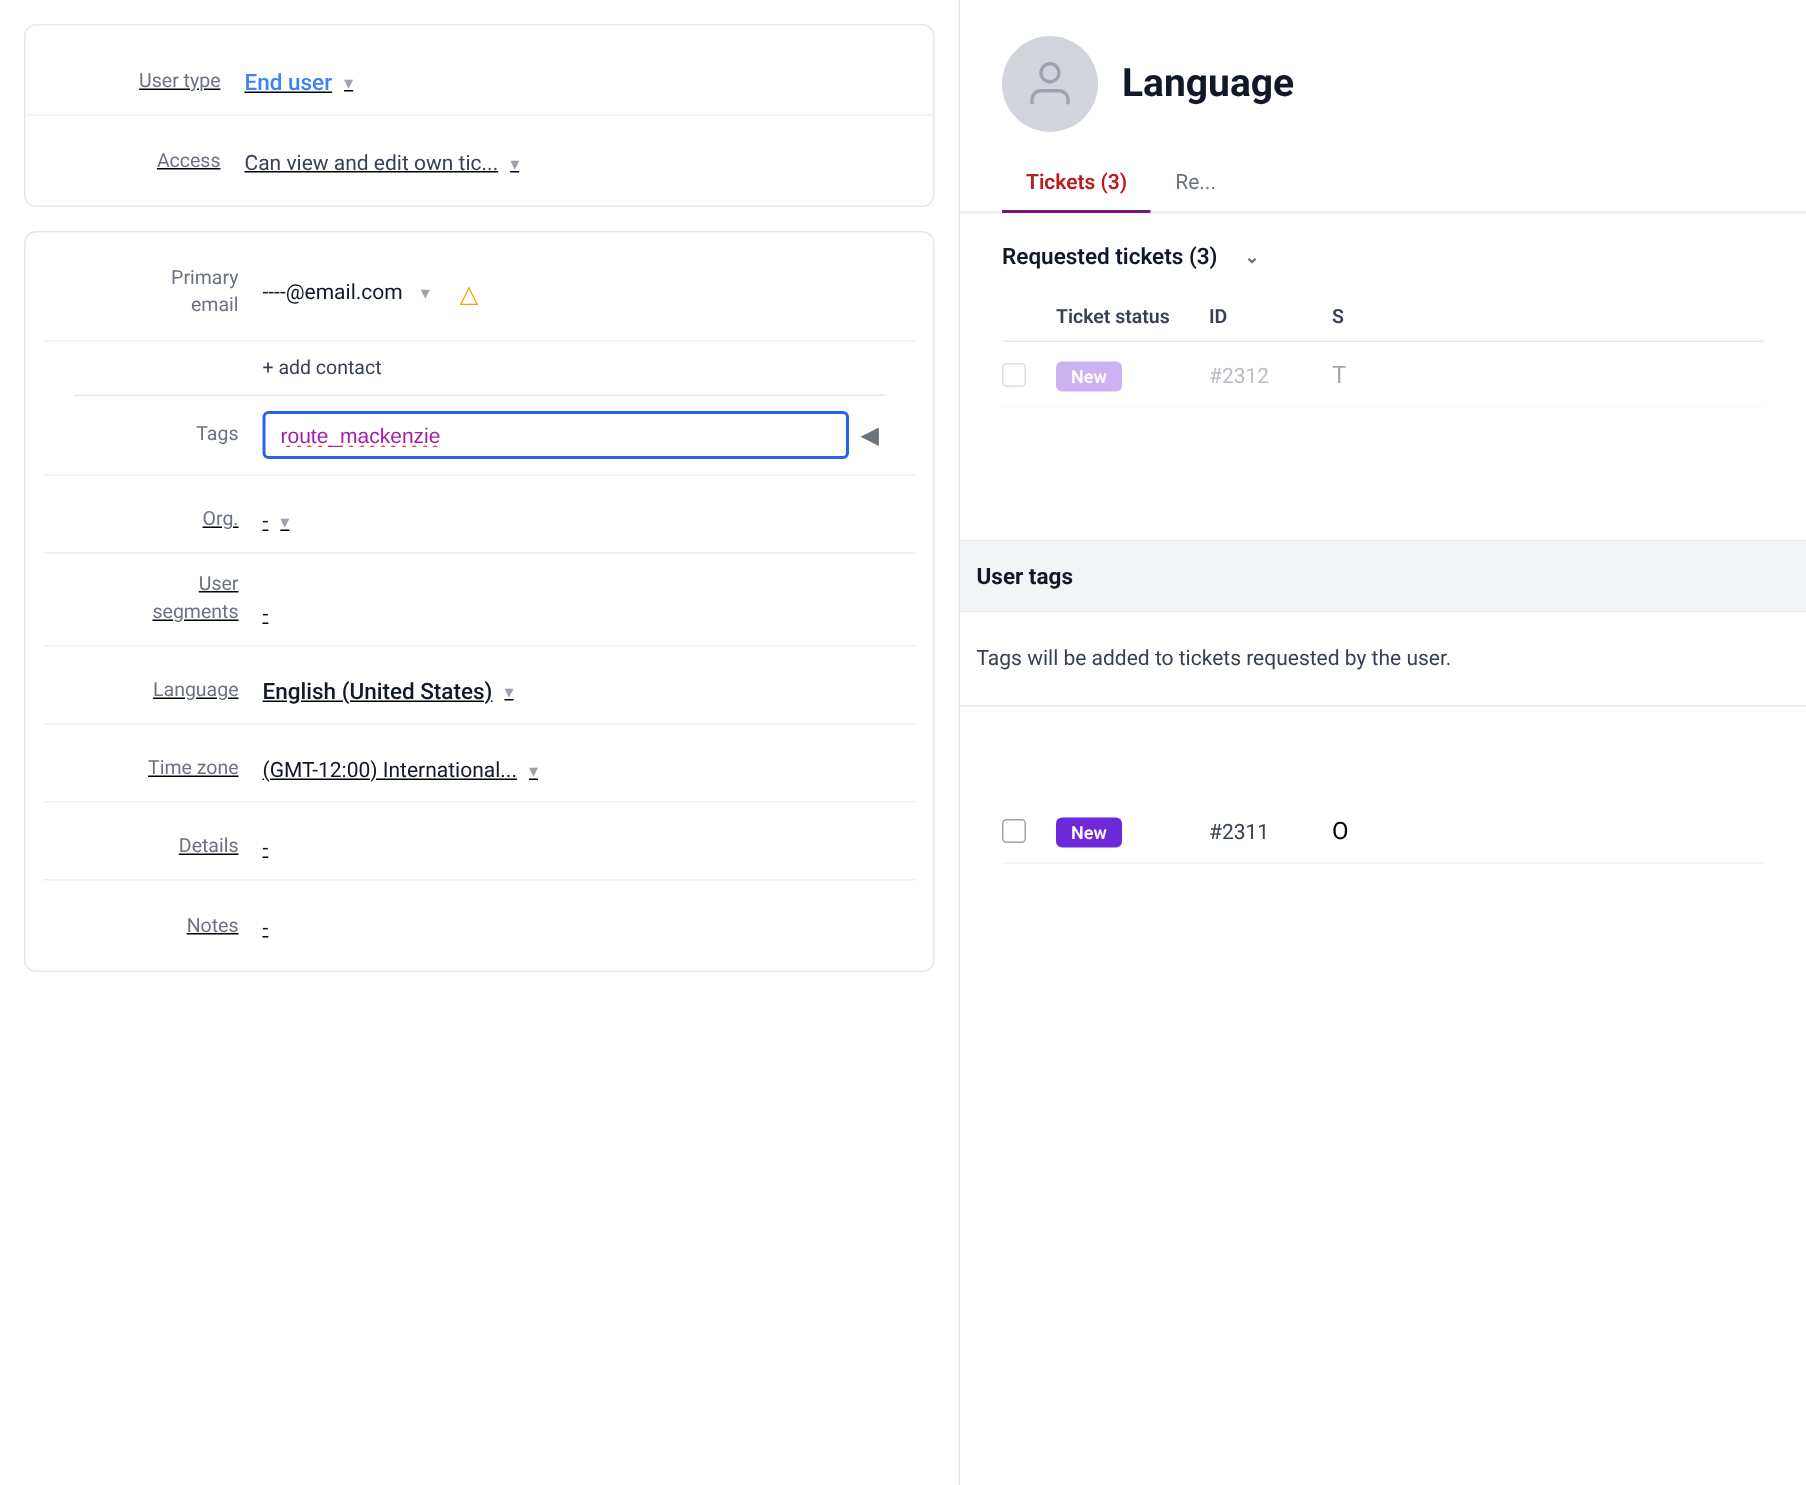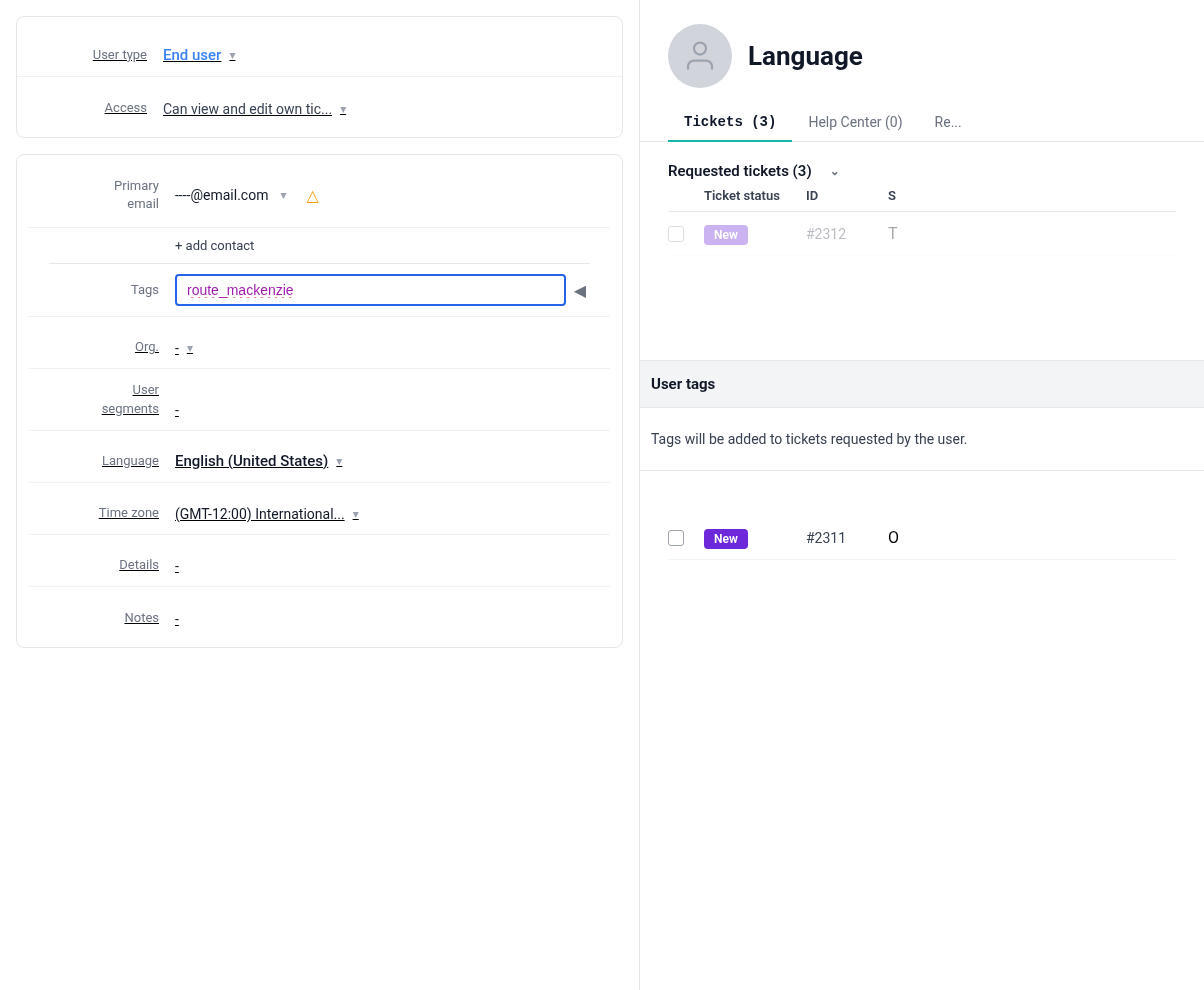--- a/index.html
+++ b/index.html
@@ -190,38 +190,38 @@
     .tab {
       padding: 10px 16px;
       font-size: 14px;
       color: #6b7280;
       cursor: pointer;
       border-bottom: 2px solid transparent;
       margin-bottom: -1px;
     }
 
     .tab.active {
-      color: #0f172a;
+      color: #b91c1c;
       font-weight: 600;
-      border-bottom: 2px solid #14b8a6;
-      font-family: Liberation Mono, monospace;
+      border-bottom: 2px solid #701a75;
     }
 
     
     .tickets-section {
       padding: 20px 28px 0 28px;
     }
 
     .requested-header {
       display: flex;
       align-items: center;
       gap: 18px;
       font-size: 15px;
       font-weight: 600;
       color: #111827;
+      margin-bottom: 16px;
       cursor: pointer;
     }
 
     .requested-header .caret {
       font-size: 12px;
       color: #6b7280;
     }
 
     .table-header {
       display: flex;
@@ -431,23 +431,20 @@
       </svg>
     </div>
     <h1 class="user-name">Language</h1>
   </div>
 
   <div class="tabs">
     <div class="tab active">
       <span>Tickets (3)</span>
     </div>
     <div class="tab">
-      <span>Help Center (0)</span>
-    </div>
-    <div class="tab">
       <span>Re...</span>
     </div>
   </div>
 
   <div class="tickets-section">
     <div class="requested-header">
       <span>Requested tickets (3)</span>
       <span class="caret">⌄</span>
     </div>
 

